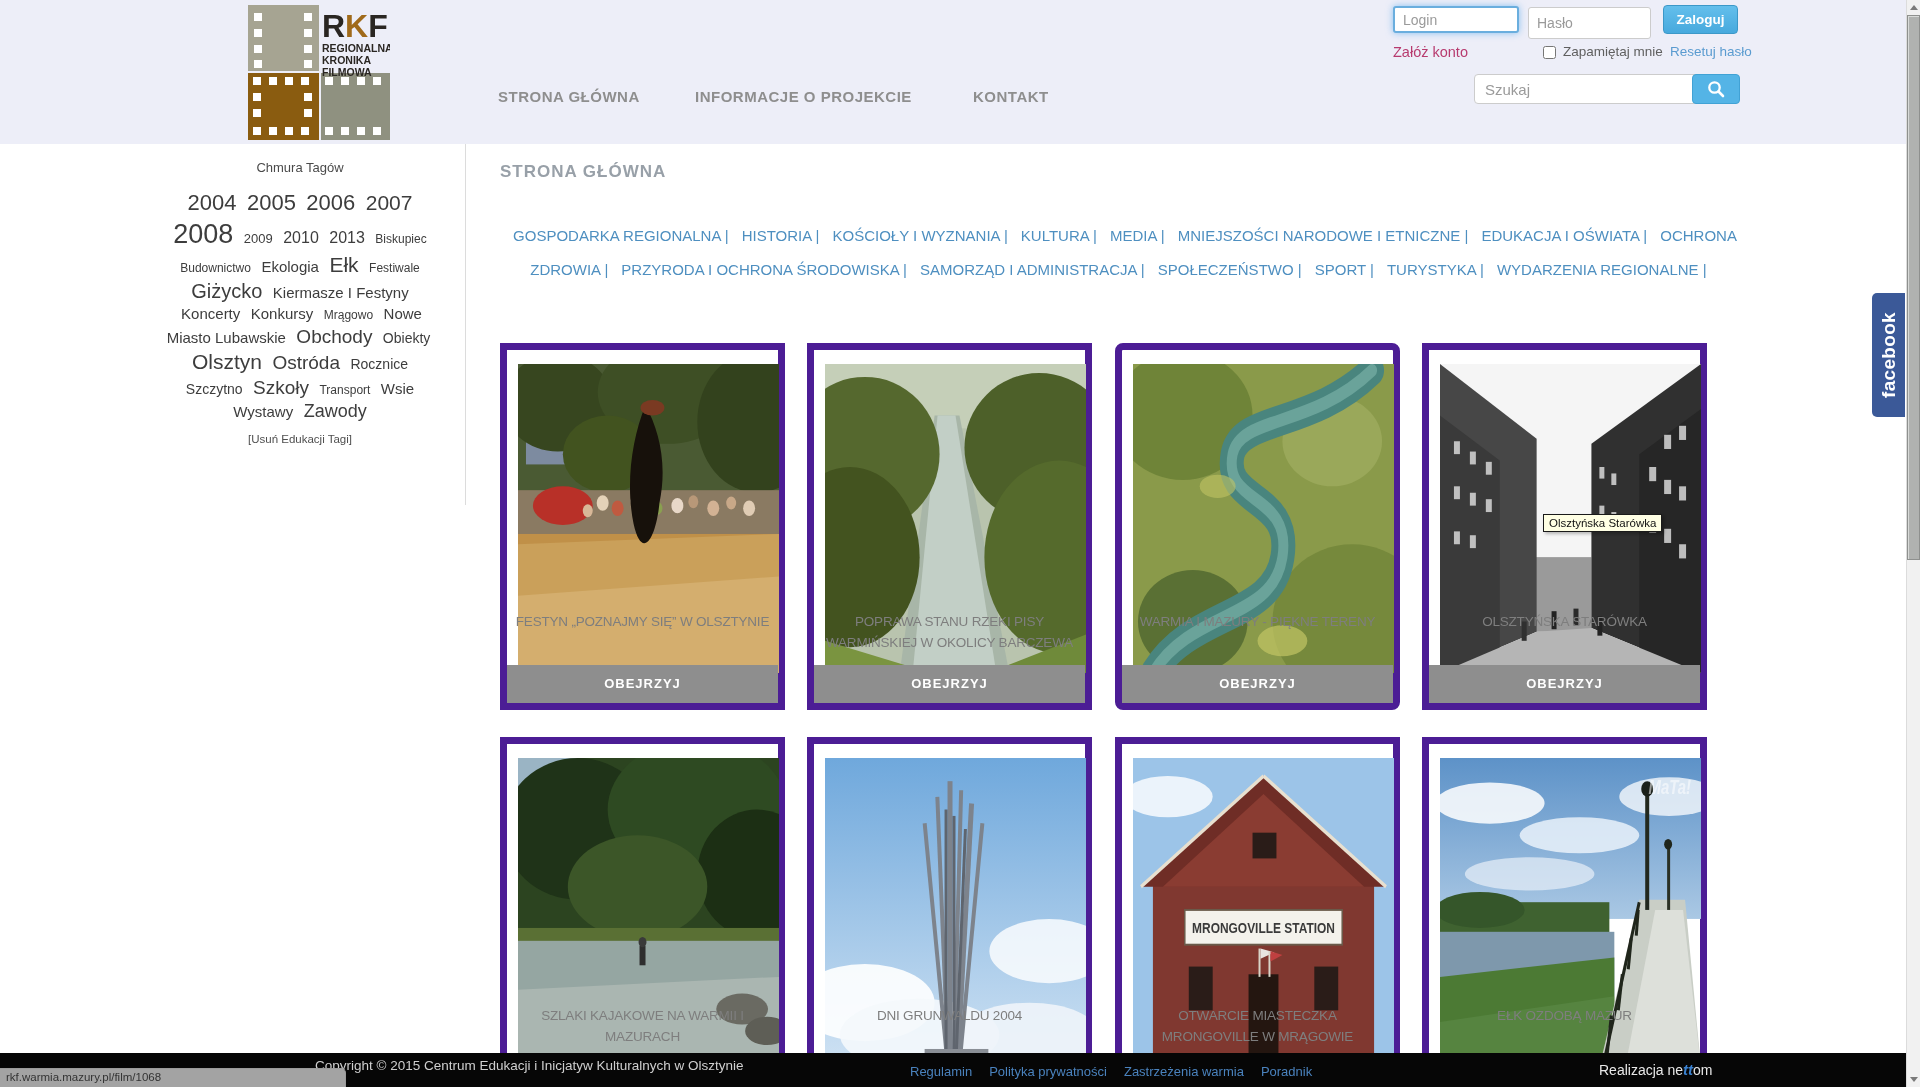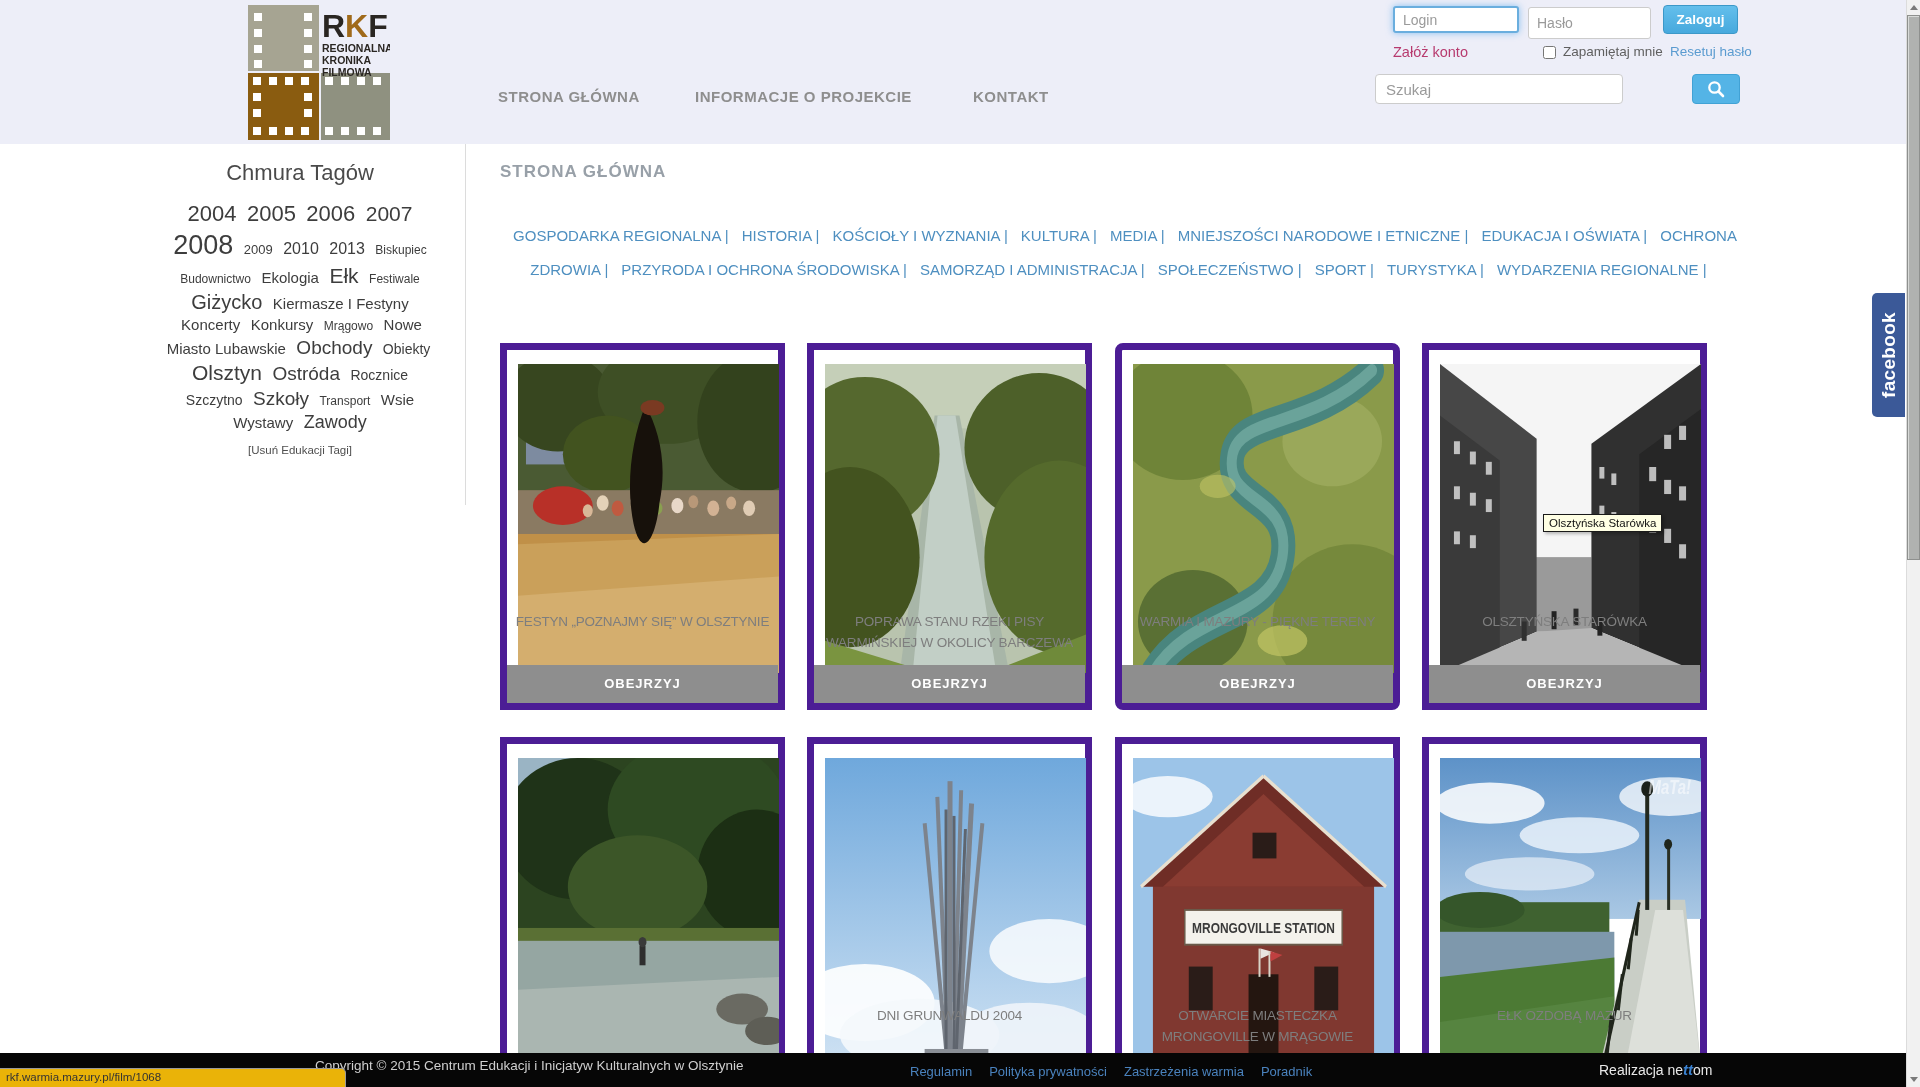--- a/index.html
+++ b/index.html
@@ -24,28 +24,28 @@
   #login-btn { position:absolute; left:1663px; top:5px; width:75px; height:29px;
                background:linear-gradient(#64bfec,#47a9dd); border:1px solid #3c98c8; border-radius:4px;
                color:#fff; font-size:13.5px; font-weight:bold; cursor:pointer;
                font-family:"Liberation Sans", sans-serif; }
   #register-link { position:absolute; left:1393px; top:44px; font-size:14.5px; color:#b73a6e;
                    text-decoration:none; cursor:pointer; }
   #remember-box { position:absolute; left:1543px; top:46px; width:13px; height:13px; cursor:pointer; }
   #remember-label { position:absolute; left:1563px; top:44px; font-size:13.5px; color:#5f5f5f; }
   #reset-link { position:absolute; left:1670px; top:44px; font-size:13.5px; color:#5a9bd0;
                 text-decoration:none; cursor:pointer; }
-  #search-input { left:1375px; top:74px; width:248px; height:30px; border-radius:4px; font-size:15px; padding:0 10px; }
+  #search-input { left:1474px; top:74px; width:248px; height:30px; border-radius:4px; font-size:15px; padding:0 10px; }
   #search-btn { position:absolute; left:1692px; top:74px; width:48px; height:30px;
                 background:#54b4e6; border:1px solid #41a2d5; border-radius:4px; cursor:pointer;
                 display:flex; align-items:center; justify-content:center; }
 
   
   #sidebar { position:absolute; left:140px; top:160px; width:320px; text-align:center; }
-  #tag-title { font-size:22px; color:#4a4a4a; font-weight:normal; margin-bottom:14px; }
+  #tag-title { font-size:13px; color:#4a4a4a; font-weight:normal; margin-bottom:14px; }
   #tagcloud { width:280px; margin:0 auto; line-height:1.28; }
   .tag { color:#3d3d3d; text-decoration:none; cursor:pointer; margin:0 3px; white-space:normal; }
   #clear-tags { display:inline-block; margin-top:10px; font-size:11.5px; color:#4f4f4f;
                 text-decoration:none; cursor:pointer; }
   #divider { position:absolute; left:465px; top:144px; width:1px; height:361px; background:#dcdcdc; }
 
   
   #page-title { position:absolute; left:500px; top:162px; font-size:17px; font-weight:600;
                 color:#98a0a8; letter-spacing:1px; }
   #categories { position:absolute; left:505px; top:219px; width:1240px; line-height:34px; font-size:15px;text-align:center; }
@@ -77,21 +77,21 @@
 
   
   #footer { position:absolute; left:0; top:1053px; width:1920px; height:34px; background:#060606; z-index:40; }
   #copyright { position:absolute; left:315px; top:5px; font-size:13.5px; color:#cfcfcf; }
   #footer-links { position:absolute; left:910px; top:11px; font-size:13px; }
   .flink { color:#4a82bd; text-decoration:none; margin-right:17px; cursor:pointer; }
   #realization { position:absolute; left:1599px; top:8px; font-size:14px; color:#e8e8e8; }
   #realization .netlogo { color:#3b82d0; font-weight:bold; font-style:italic; font-size:15px; }
 
   
-  #statusbar { position:absolute; left:0; top:1068px; width:346px; height:19px; background:#eab308;
+  #statusbar { position:absolute; left:0; top:1068px; width:346px; height:19px; background:#a3a3a3;
                border-top:1px solid #9a9a9a; border-right:1px solid #9a9a9a; border-radius:0 5px 0 0;
                font-size:11.5px; color:#333; line-height:17px; padding-left:6px; z-index:80; }
   #scrollbar { position:absolute; left:1906px; top:0; width:14px; height:1087px; background:#f1f1f1;
                border-left:1px solid #dcdcdc; z-index:90; }
   .sb-arrow { position:absolute; left:0; width:13px; height:15px; background:#f1f1f1;
               display:flex; align-items:center; justify-content:center; cursor:pointer; }
   #sb-up { top:0; } #sb-down { bottom:0; }
   .sb-tri-up { width:0; height:0; border-left:4px solid transparent; border-right:4px solid transparent;
                border-bottom:5px solid #7a7a7a; }
   .sb-tri-down { width:0; height:0; border-left:4px solid transparent; border-right:4px solid transparent;
@@ -308,20 +308,21 @@
         <ellipse cx="120" cy="100" rx="70" ry="40" fill="#3c5628"></ellipse>
         <rect x="0" y="132" width="262" height="12" fill="#5a7034"></rect>
         <rect x="0" y="142" width="262" height="98" fill="#95a6a2"></rect>
         <path d="M0,180 L262,170 L262,240 L0,240 Z" fill="#aab6b1"></path>
         <ellipse cx="225" cy="195" rx="26" ry="12" fill="#6a6a62"></ellipse>
         <ellipse cx="250" cy="212" rx="22" ry="11" fill="#5e5e56"></ellipse>
         <rect x="122" y="146" width="6" height="15" fill="#2e2e2e"></rect>
         <circle cx="125" cy="143" r="4" fill="#3a3a3a"></circle>
       </svg>
     </div>
+    <div class="caption">SZLAKI KAJAKOWE NA WARMII I MAZURACH</div>
     <button class="watch-btn">OBEJRZYJ</button>
   </div>
 
   <div class="card" id="card6">
     <div class="thumb">
       <svg viewBox="0 0 262 240" preserveAspectRatio="none">
         <defs>
           <linearGradient id="sky6" x1="0" y1="0" x2="0" y2="1">
             <stop offset="0" stop-color="#6fa8dc"></stop>
               <stop offset="1" stop-color="#cfe2f3"></stop>

